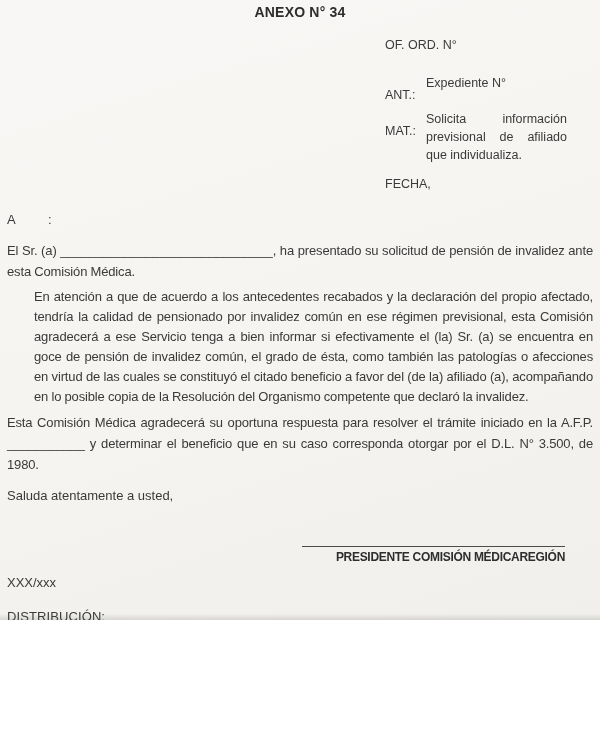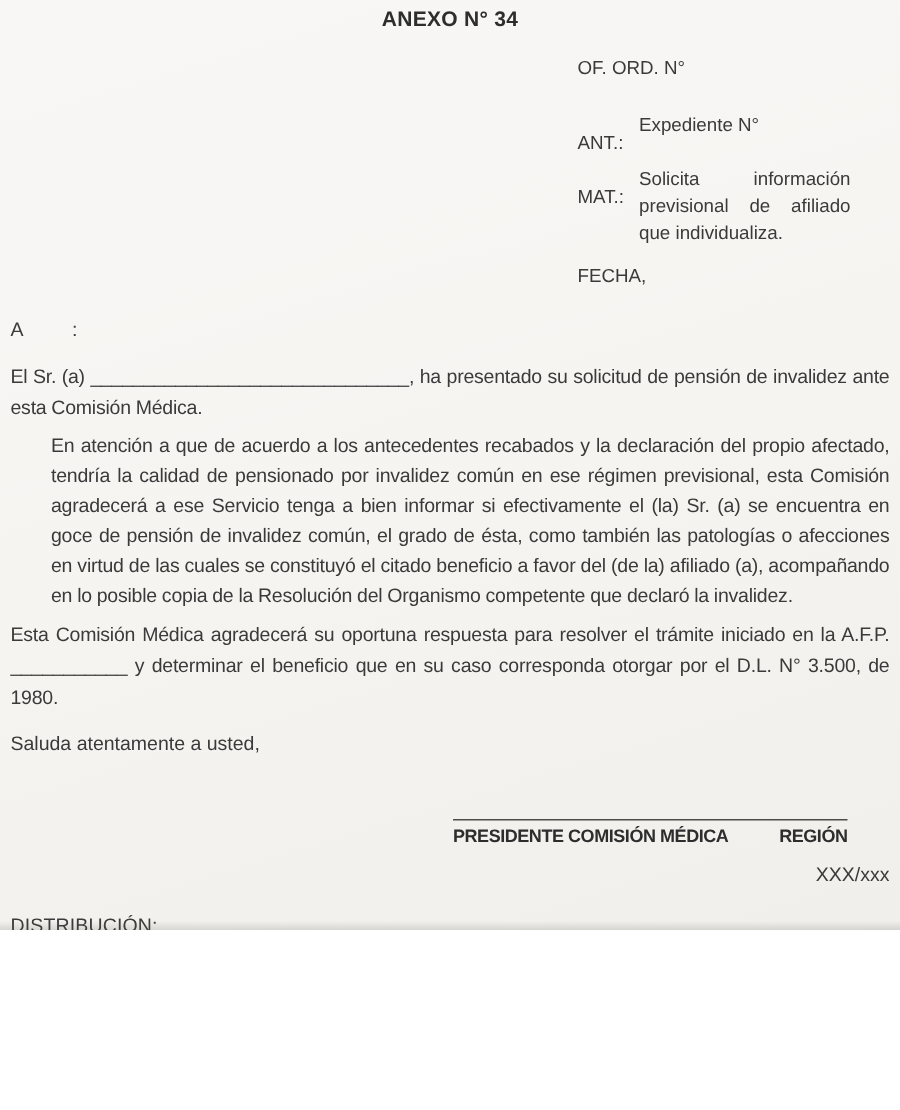--- a/index.html
+++ b/index.html
@@ -73,29 +73,29 @@
 
   .signature-block {
     margin-left: 295px;
     margin-top: 42px;
     width: 263px;
     border-top: 1.4px solid #4c4c4c;
     padding-top: 3px;
   }
   .signature-row {
     display: flex;
-    justify-content: space-between;
+    justify-content: flex-end;
     font-weight: bold;
     font-size: 12px;
     line-height: 15px;
     letter-spacing: -0.3px;
     color: #2d2d2d;
   }
 
-  .initials { margin-top: 10px; font-size: 13px; line-height: 16px; text-align: right; }
+  .initials { margin-top: 10px; font-size: 13px; line-height: 16px; }
   .distribution-heading { margin-top: 18px; font-size: 13px; line-height: 16px; letter-spacing: 0.1px; }
   .dist-dash { margin-top: 14px; font-size: 13px; line-height: 15px; }
   .dist-archive { margin-top: 1px; font-size: 13px; line-height: 16px; }
 </style>
 </head>
 <body>
 
 <div class="page">
 
   <div class="doc-title">ANEXO N° 34</div>

